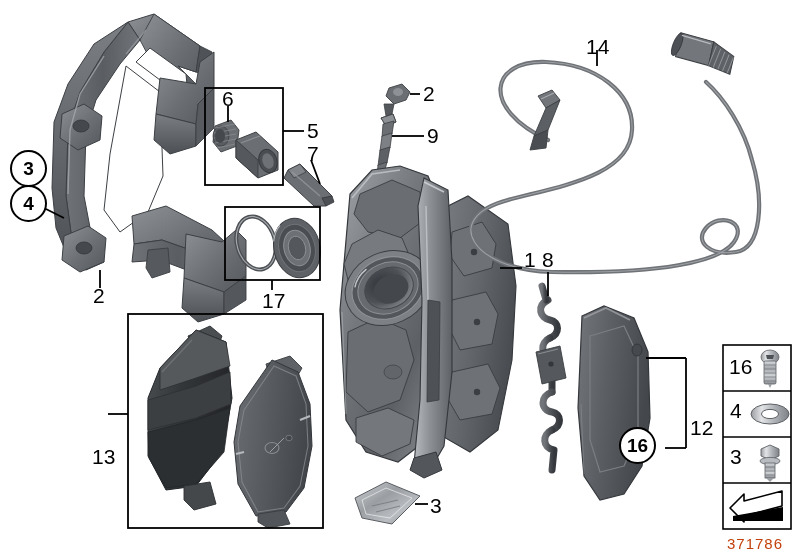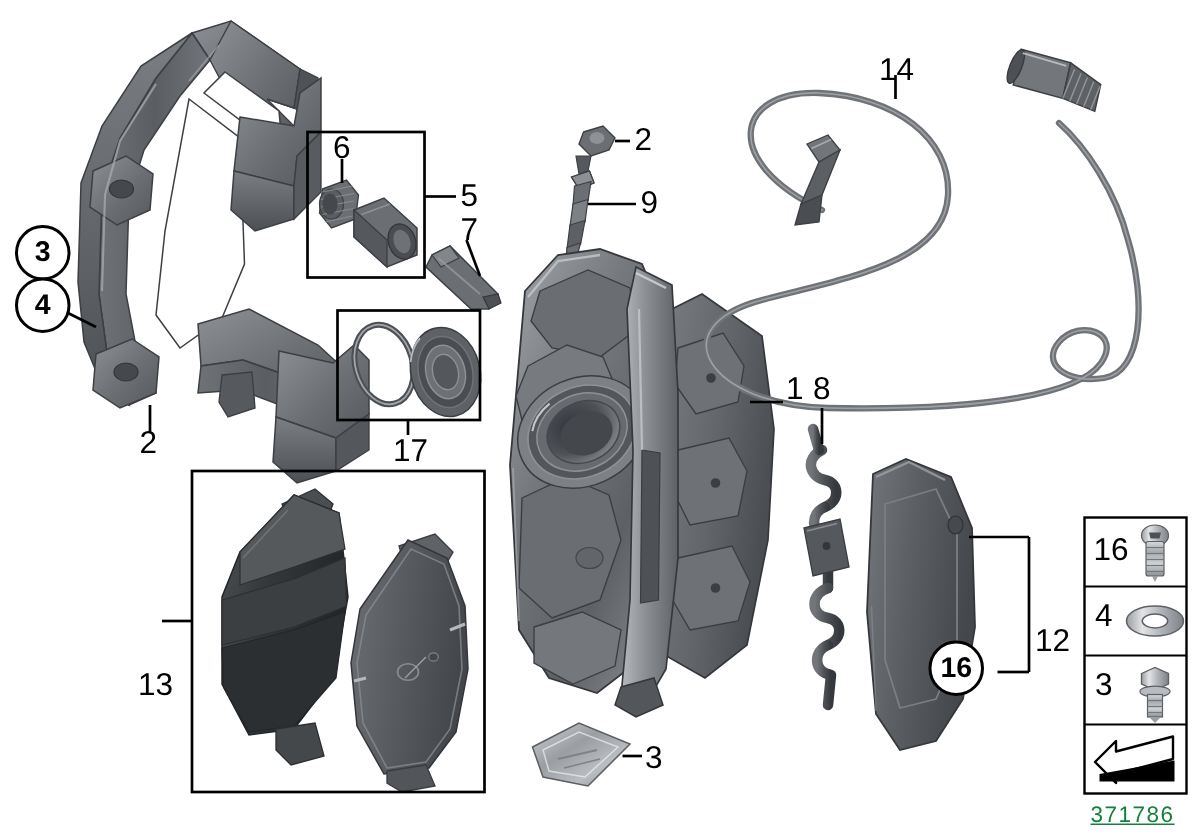--- a/index.html
+++ b/index.html
@@ -3,21 +3,21 @@
 <meta charset="utf-8">
 <style>
   html,body{margin:0;padding:0;background:#fff;}
   body{width:800px;height:560px;overflow:hidden;
        font-family:"Liberation Sans",sans-serif;}
   #stage{position:relative;width:800px;height:560px;background:#ffffff;}
   svg.layer{position:absolute;left:0;top:0;width:800px;height:560px;}
   .lbl{position:absolute;font-family:"Liberation Sans",sans-serif;
        font-weight:normal;color:#000;line-height:1;white-space:nowrap;}
   .lbl-num{font-size:21px;}
-  .lbl-partno{font-size:15px;font-weight:normal;letter-spacing:1px;color:#15803d;text-decoration:underline;}
+  .lbl-partno{font-size:15px;font-weight:normal;letter-spacing:1px;color:#c2410c;}
   .circ{position:absolute;border:2.2px solid #000;border-radius:50%;
         background:#fff;display:flex;align-items:center;justify-content:center;
         font-family:"Liberation Sans",sans-serif;font-weight:bold;font-size:19px;color:#000;}
 </style>
 </head>
 <body>
 
 <div id="stage">
 
 <svg class="layer" viewBox="0 0 800 560">

